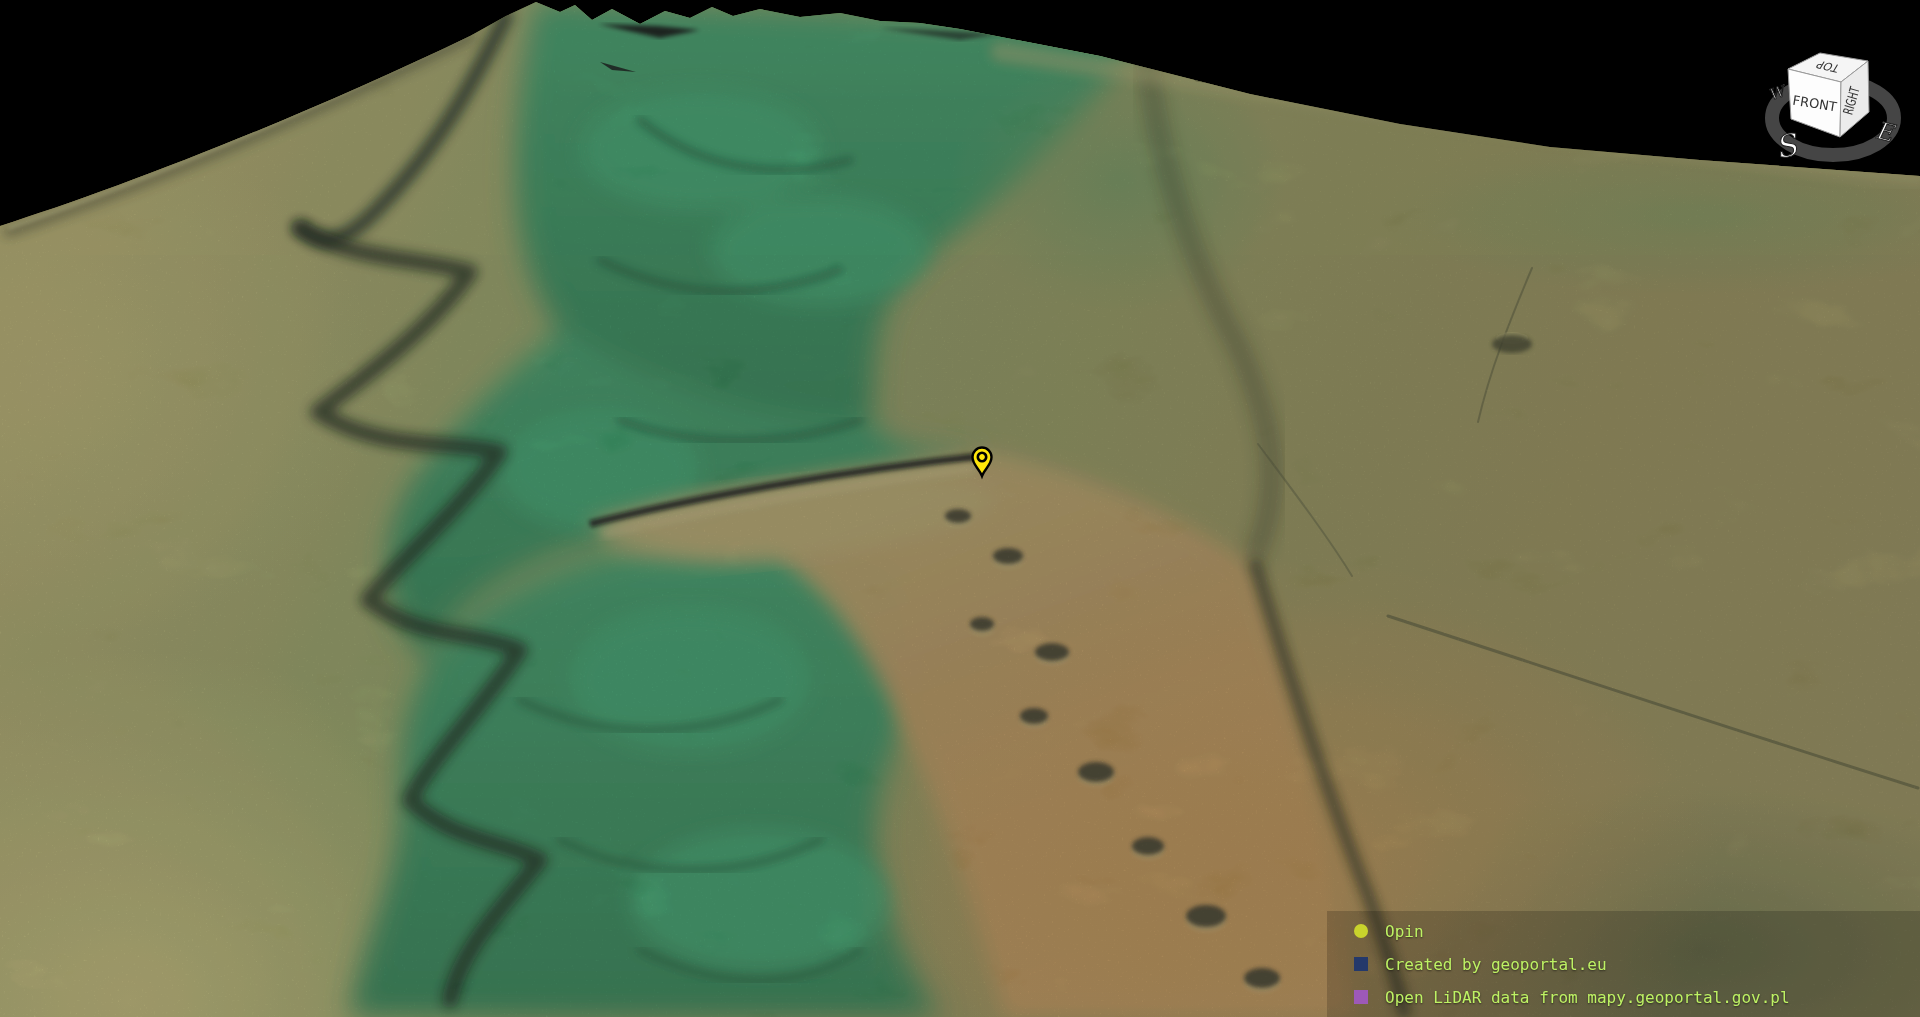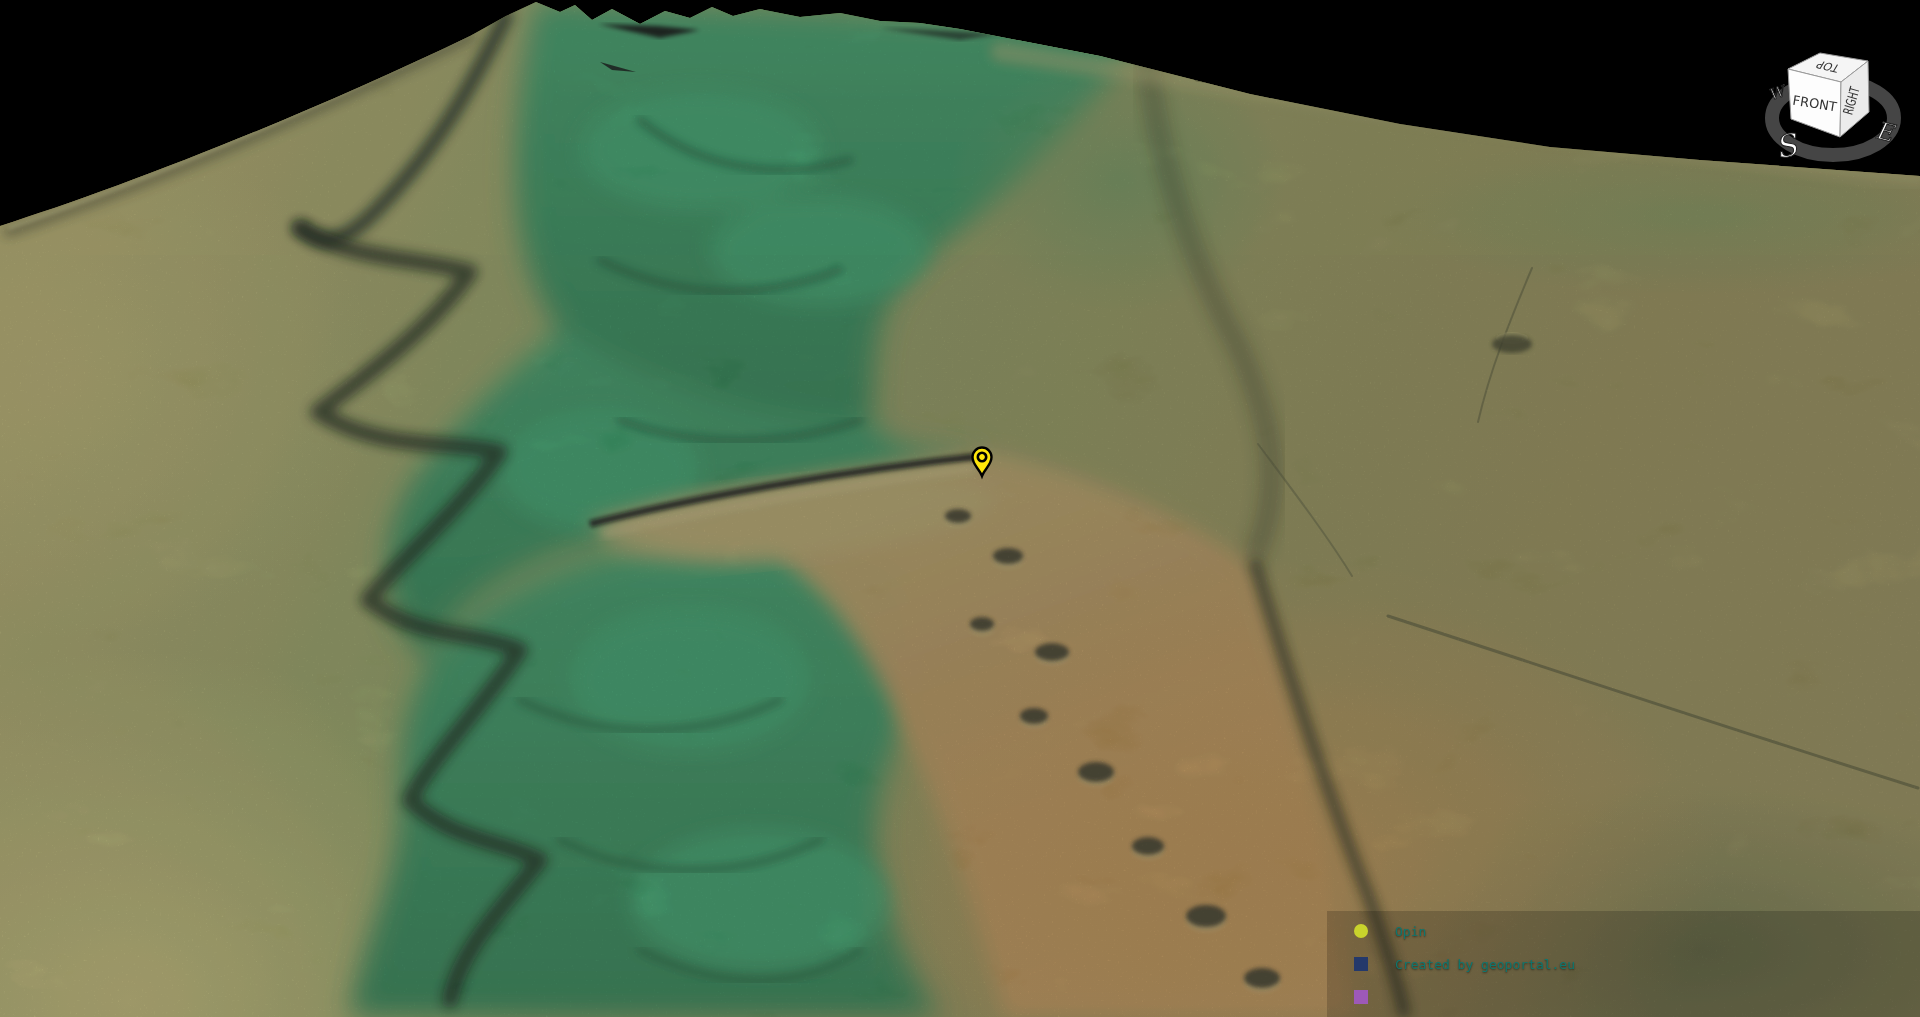--- a/index.html
+++ b/index.html
@@ -5,21 +5,21 @@
   html,body{margin:0;padding:0;background:#000;}
   .stage{position:relative;width:1920px;height:1017px;background:#000;overflow:hidden;
          font-family:"DejaVu Sans Mono",monospace;}
   .stage svg.terrain{position:absolute;left:0;top:0;}
   .legend{position:absolute;left:1327px;top:911px;width:593px;height:106px;
           background:rgba(0,0,0,0.18);display:flex;flex-direction:column;
           justify-content:center;box-sizing:border-box;padding-left:27px;}
   .legend-row{display:flex;align-items:center;height:33px;}
   .legend-marker{width:14px;height:14px;flex:0 0 14px;display:inline-block;}
   .legend-marker.circle{border-radius:50%;}
-  .legend-label{margin-left:27px;font-size:13px;color:#0f766e;white-space:pre;
+  .legend-label{margin-left:17px;font-size:16px;color:#bef264;white-space:pre;
                 text-shadow:0 1px 2px rgba(0,0,0,0.55);}
   .cube-face-label{font-family:"DejaVu Sans","Liberation Sans",sans-serif;fill:#333;}
   .compass-letter{font-family:"DejaVu Serif","Liberation Serif",serif;fill:#fff;
                   stroke:#1a1a1a;stroke-width:1px;font-style:italic;}
 </style>
 </head>
 <body>
 
 <div class="stage">
 
@@ -226,16 +226,17 @@
     <div class="legend-row">
       <span class="legend-marker circle" style="background-color: rgb(201, 211, 44);"></span>
       <span class="legend-label">Opin</span>
     </div>
     <div class="legend-row">
       <span class="legend-marker" style="background-color: rgb(36, 57, 107);"></span>
       <span class="legend-label">Created by geoportal.eu</span>
     </div>
     <div class="legend-row">
       <span class="legend-marker" style="background-color: rgb(157, 89, 184);"></span>
+      <span class="legend-label">Open LiDAR data from mapy.geoportal.gov.pl</span>
     </div>
   </div>
 
 </div>
 
 </body></html>

